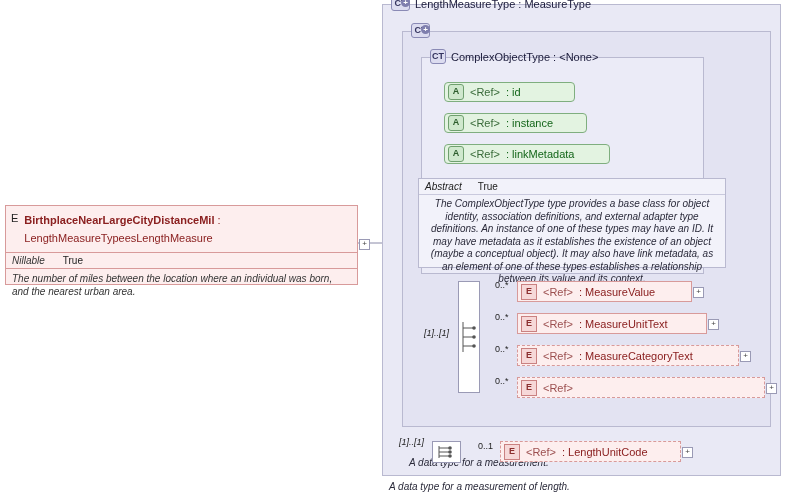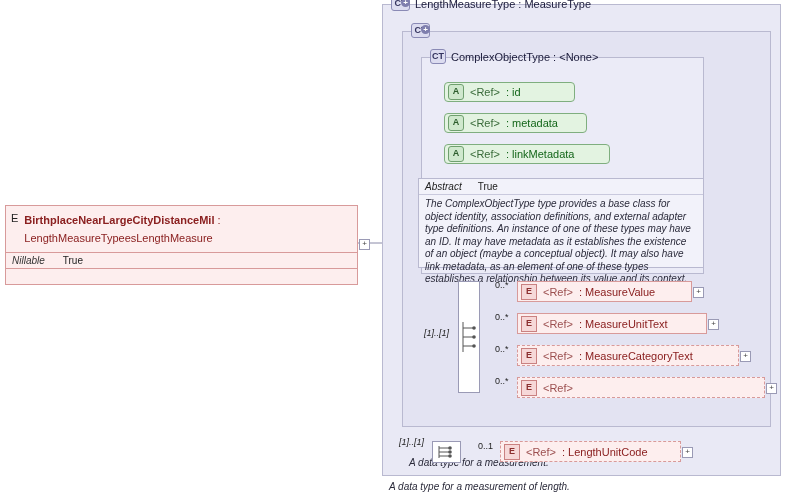--- a/index.html
+++ b/index.html
@@ -266,48 +266,49 @@
 
   <div class="box attr" style="left:444px; top:82px; width:131px;">
     <span class="abadge">A</span>
     <span class="ref">&lt;Ref&gt;</span>
     <span class="nm">: id</span>
   </div>
 
   <div class="box attr" style="left:444px; top:113px; width:143px;">
     <span class="abadge">A</span>
     <span class="ref">&lt;Ref&gt;</span>
-    <span class="nm">: metadata</span>
+    <span class="nm">: instance</span>
   </div>
 
   <div class="box attr" style="left:444px; top:144px; width:166px;">
     <span class="abadge">A</span>
     <span class="ref">&lt;Ref&gt;</span>
     <span class="nm">: linkMetadata</span>
   </div>
 
-  <div class="box docblock" style="left:418px; top:178px; width:286px; height:90px;">
+  <div class="box docblock" style="left:418px; top:178px; width:308px; height:90px;text-align:center;">
     <div class="row">
       <span class="k">Abstract</span>
       <span class="v">True</span>
     </div>
     <div class="txt">The ComplexObjectType type provides a base class for object identity, association definitions, and external adapter type definitions. An instance of one of these types may have an ID. It may have metadata as it establishes the existence of an object (maybe a conceptual object). It may also have link metadata, as an element of one of these types establishes a relationship between its value and its context.</div>
   </div>
 
   <div class="box mainbox" style="left:5px; top:205px; width:353px; height:80px;">
     <div class="title">
       <span class="ebadge">E</span>
       <span class="ttext"><b>BirthplaceNearLargeCityDistanceMil</b><span class="ty"> : </span><span class="ty">LengthMeasureTypeesLengthMeasure</span></span>
     </div>
     <div class="sep"></div>
     <div class="propline">
       <span class="k">Nillable</span>
       <span class="v">True</span>
     </div>
     <div class="sep"></div>
+    <div class="docs">The number of miles between the location where an individual was born, and the nearest urban area.</div>
   </div>
   <div class="expand" style="left:359px; top:239px;">+</div>
 
   <div class="box seqbox" style="left:458px; top:281px; width:22px; height:112px;">
     <svg width="20" height="110">
       <line x1="4" y1="40" x2="4" y2="70" stroke="#555" stroke-width="1"></line>
       <line x1="4" y1="46" x2="14" y2="46" stroke="#555" stroke-width="1"></line>
       <line x1="4" y1="55" x2="14" y2="55" stroke="#555" stroke-width="1"></line>
       <line x1="4" y1="64" x2="14" y2="64" stroke="#555" stroke-width="1"></line>
       <circle cx="15" cy="46" r="1.8" fill="#555"></circle>

